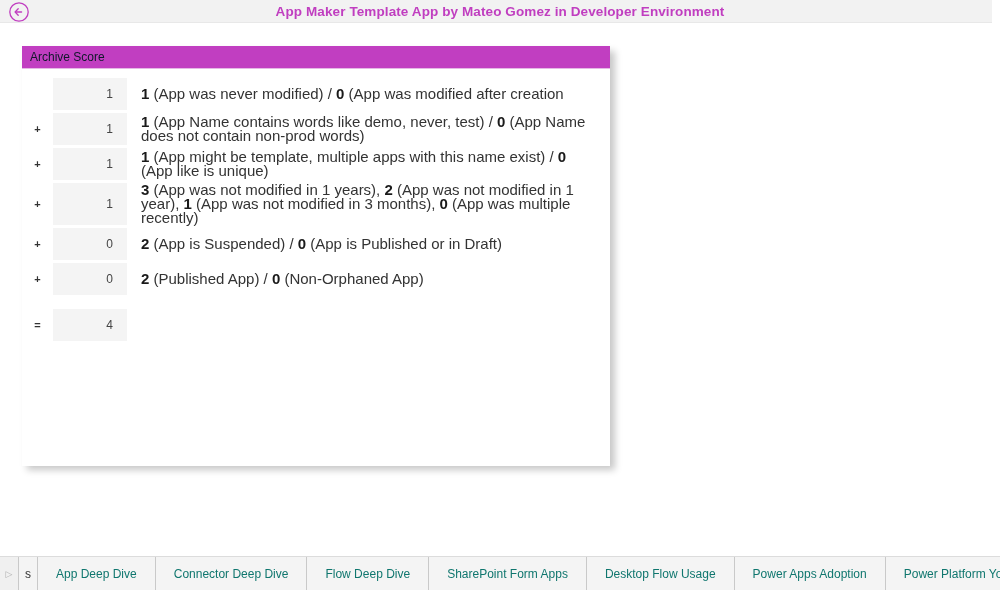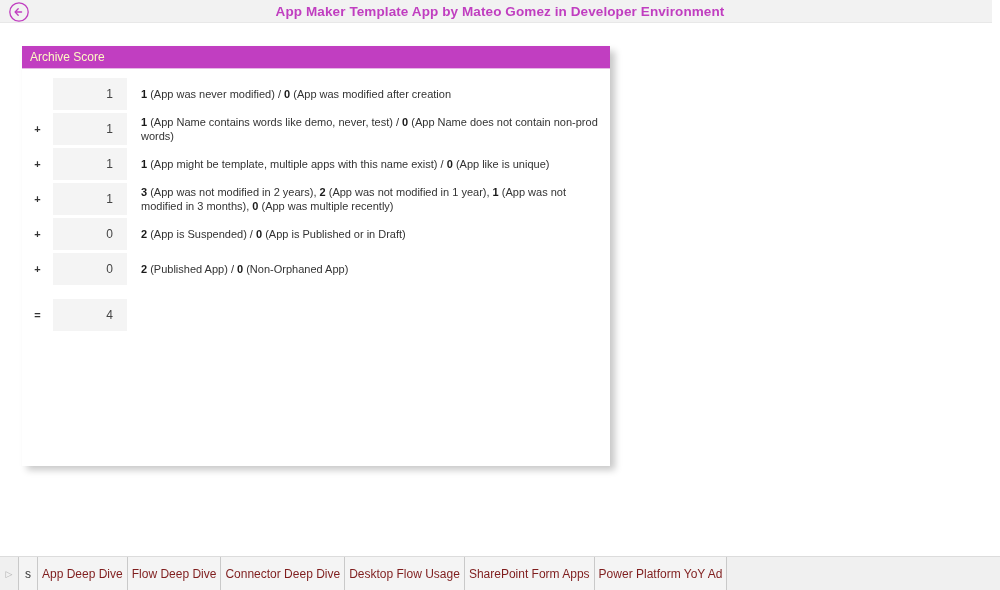--- a/index.html
+++ b/index.html
@@ -65,21 +65,21 @@
     background: #c13ec1;
     border-bottom: 1px solid #e5b8e5;
   }
   #card-title {
     position: absolute;
     left: 8px;
     top: 0;
     height: 22px;
     line-height: 22px;
     font-size: 12px;
-    color: #fef9c3;
+    color: #0f172a;
     white-space: nowrap;
   }
   #card-body {
     position: relative;
     height: 397px;
     background: #ffffff;
     padding-top: 9px;
     box-sizing: border-box;
   }
 
@@ -105,21 +105,21 @@
     width: 60px;
     background: #f4f4f4;
     text-align: right;
     padding-right: 14px !important;
     font-size: 12px;
     color: #444444;
     height: 32px;
   }
   .desc-cell {
     padding-left: 14px !important;
-    font-size: 11px;
+    font-size: 15px;
     color: #333333;
     line-height: 14px;
     padding-right: 10px !important;
   }
   .desc-cell b { font-weight: bold; color: #1a1a1a; }
   .spacer-row td { height: 3px; padding: 0; }
   .total-spacer td { height: 14px; padding: 0; }
 
   
   #tab-bar {
@@ -144,23 +144,23 @@
     color: #b0b0b0;
     font-size: 9px;
     background: #f0f0f0;
     cursor: pointer;
   }
   .tab {
     flex: 0 0 auto;
     display: flex;
     align-items: center;
     justify-content: center;
-    padding: 0 4px;
+    padding: 0 18px;
     font-size: 12px;
-    color: #7f1d1d;
+    color: #0f766e;
     background: #f4f4f4;
     border-left: 1px solid #c9c9c9;
     border-right: 1px solid #c9c9c9;
     margin-right: -1px;
     white-space: nowrap;
     cursor: pointer;
     box-sizing: border-box;
   }
   .tab.partial {
     padding: 0 6px;
@@ -214,21 +214,21 @@
             <td class="desc-cell"><b>1</b><span> (App might be template, multiple apps with this name exist) / </span><b>0</b><span> (App like is unique)</span></td>
           </tr>
           <tr class="spacer-row">
             <td></td>
             <td></td>
             <td></td>
           </tr>
           <tr>
             <td class="op-cell">+</td>
             <td class="score-cell">1</td>
-            <td class="desc-cell"><b>3</b><span> (App was not modified in 2 years), </span><b>2</b><span> (App was not modified in 1 year), </span><b>1</b><span> (App was not modified in 3 months), </span><b>0</b><span> (App was multiple recently)</span></td>
+            <td class="desc-cell"><b>3</b><span> (App was not modified in 1 years), </span><b>2</b><span> (App was not modified in 1 year), </span><b>1</b><span> (App was not modified in 3 months), </span><b>0</b><span> (App was multiple recently)</span></td>
           </tr>
           <tr class="spacer-row">
             <td></td>
             <td></td>
             <td></td>
           </tr>
           <tr>
             <td class="op-cell">+</td>
             <td class="score-cell">0</td>
             <td class="desc-cell"><b>2</b><span> (App is Suspended) / </span><b>0</b><span> (App is Published or in Draft)</span></td>
@@ -256,19 +256,20 @@
         </tbody>
     </table>
   </div>
 </div>
 
 <div id="tab-bar">
   <div id="tab-scroll-left">▷</div>
   <div class="tab partial">s</div>
   <div id="tabs-container" style="display:flex;">
       <div class="tab">App Deep Dive</div>
+      <div class="tab">Connector Deep Dive</div>
       <div class="tab">Flow Deep Dive</div>
-      <div class="tab">Connector Deep Dive</div>
+      <div class="tab">SharePoint Form Apps</div>
       <div class="tab">Desktop Flow Usage</div>
-      <div class="tab">SharePoint Form Apps</div>
+      <div class="tab">Power Apps Adoption</div>
       <div class="tab">Power Platform YoY Ad</div>
     </div>
 </div>
 
 </body></html>

